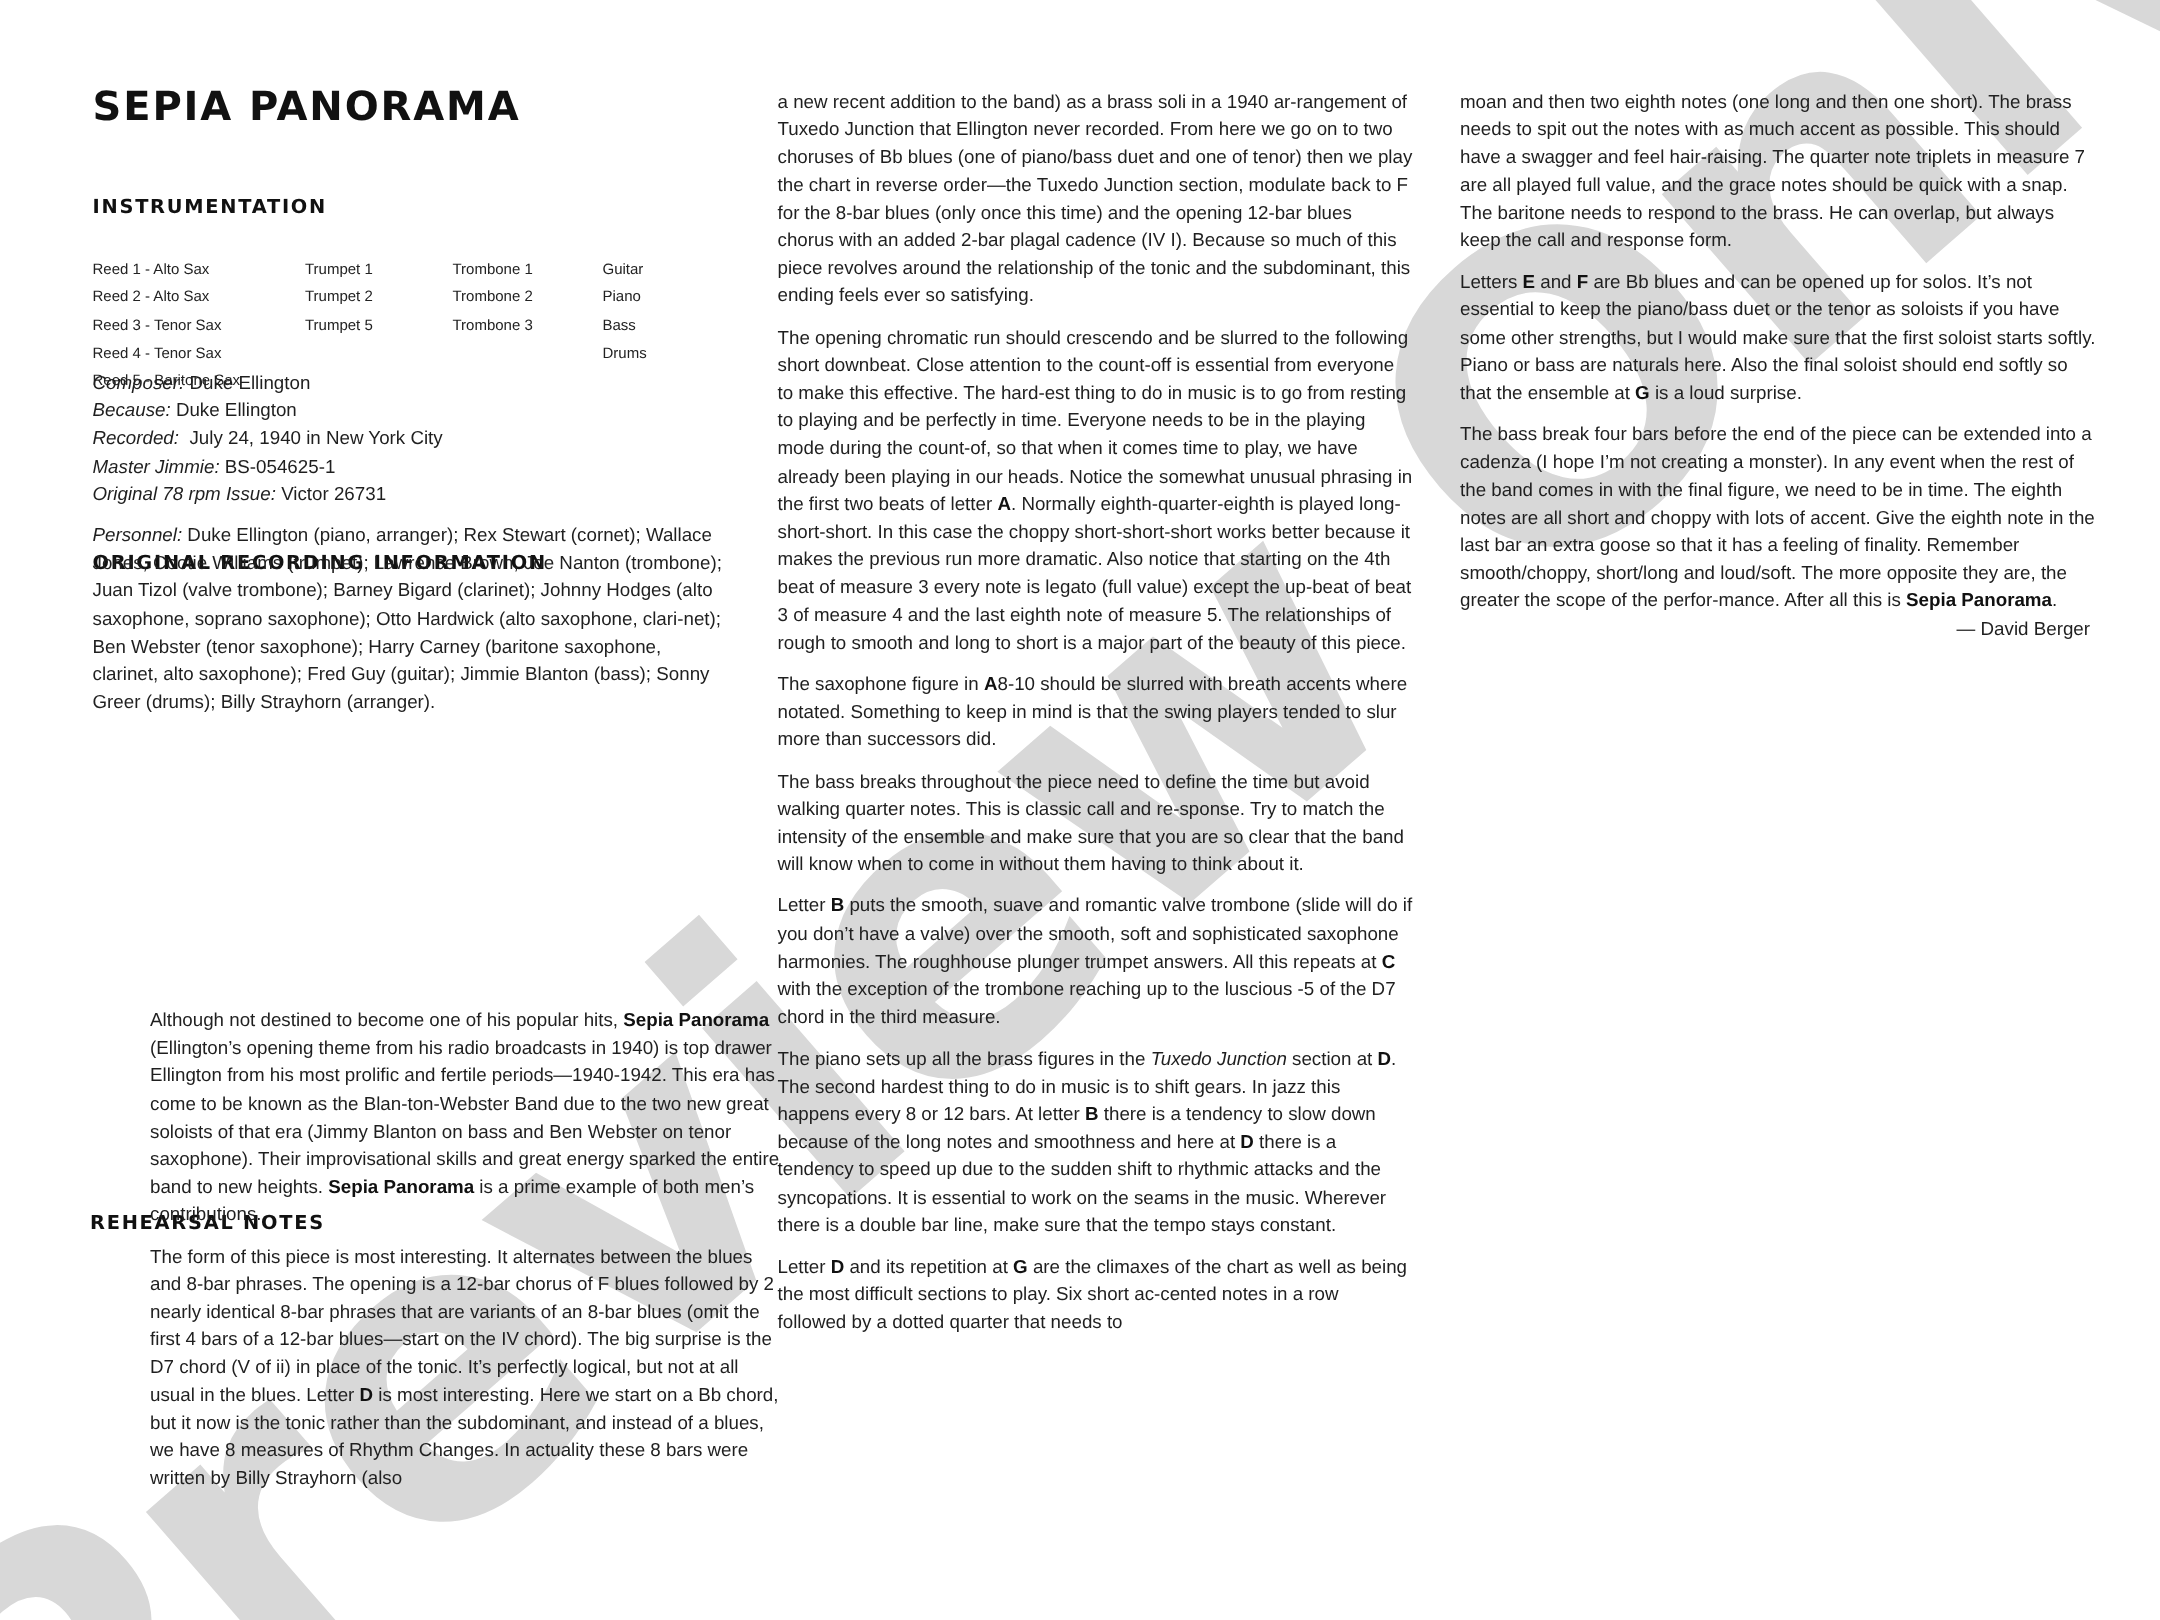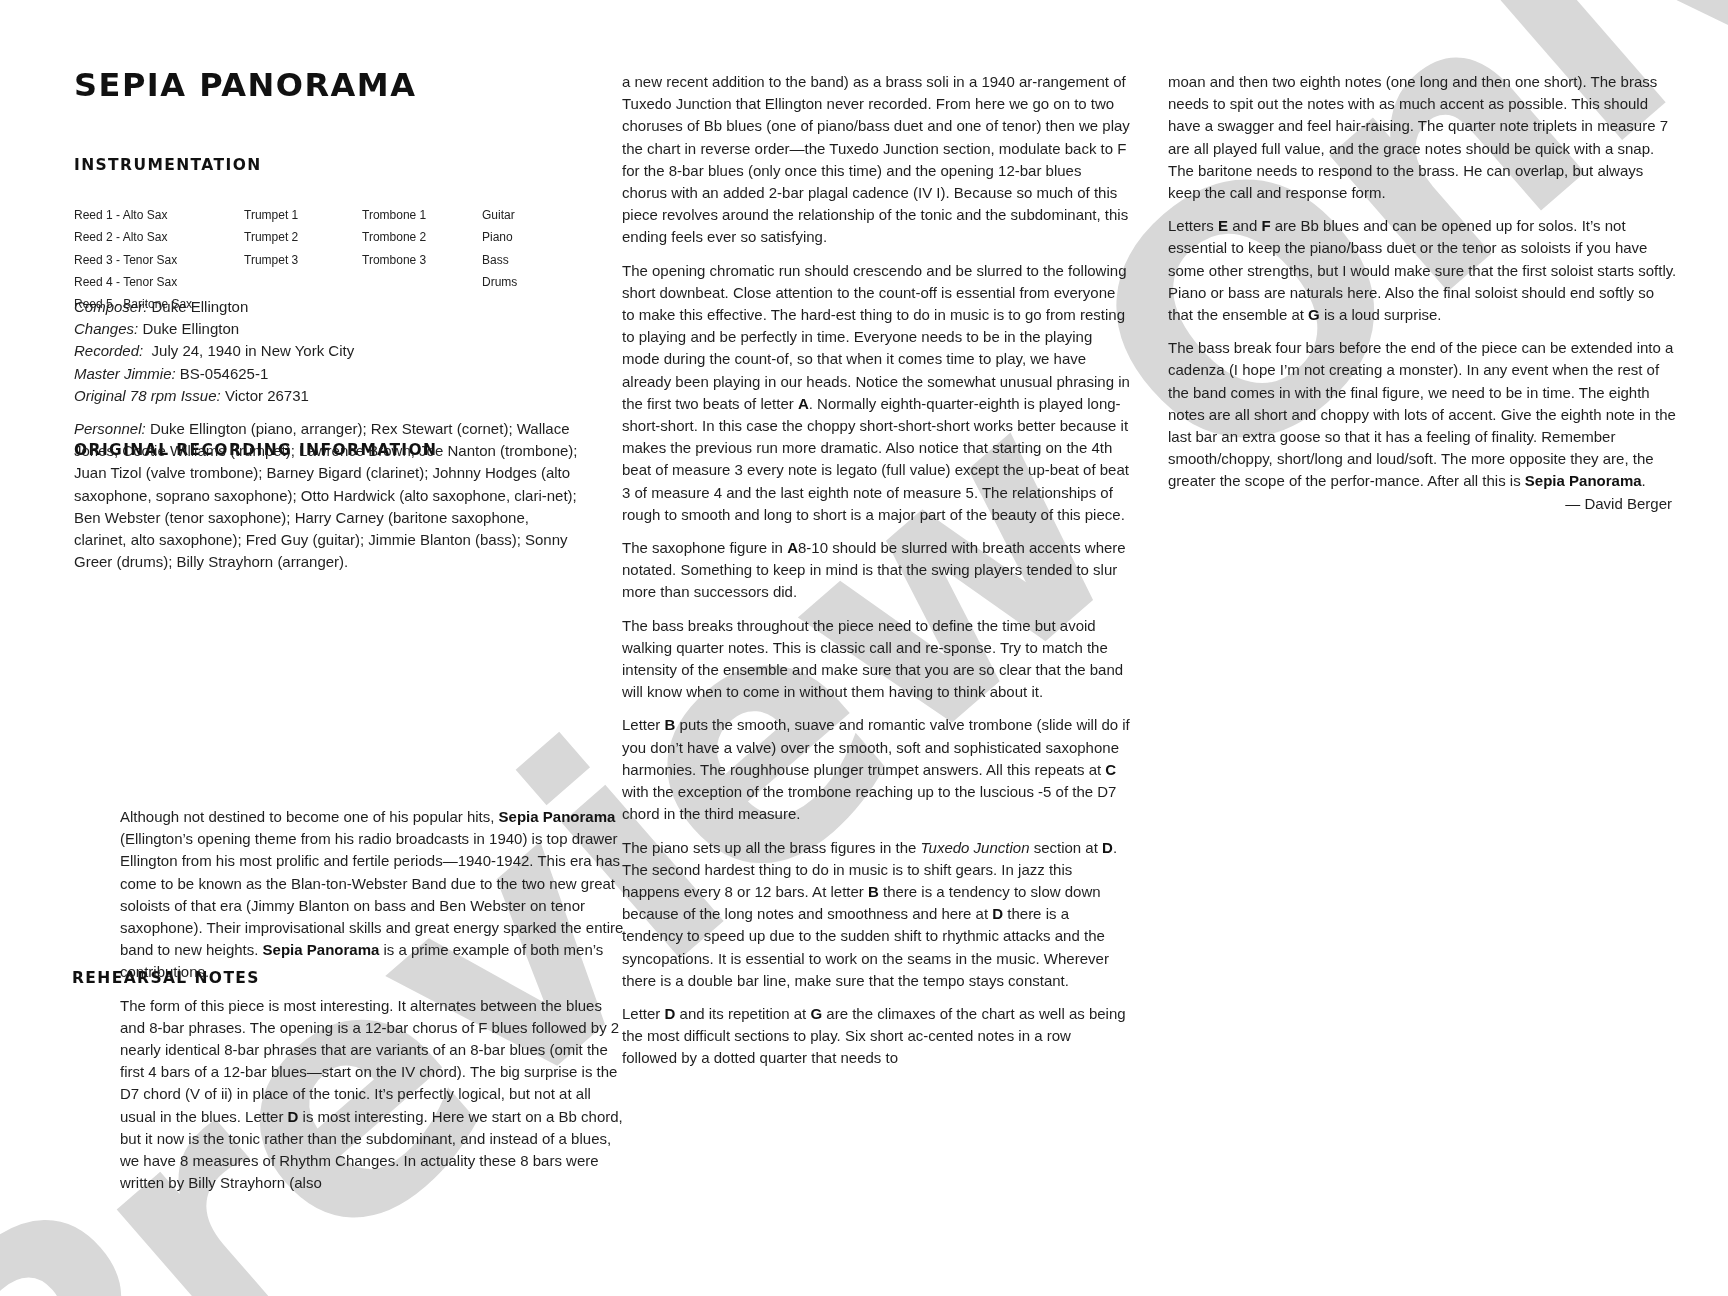--- a/index.html
+++ b/index.html
@@ -57,40 +57,40 @@
     <div class="instr-col">
       <div>Reed 1 - Alto Sax</div>
       <div>Reed 2 - Alto Sax</div>
       <div>Reed 3 - Tenor Sax</div>
       <div>Reed 4 - Tenor Sax</div>
       <div>Reed 5 - Baritone Sax</div>
     </div>
     <div class="instr-col">
       <div>Trumpet 1</div>
       <div>Trumpet 2</div>
-      <div>Trumpet 3</div>
+      <div>Trumpet 5</div>
     </div>
     <div class="instr-col">
       <div>Trombone 1</div>
       <div>Trombone 2</div>
       <div>Trombone 3</div>
     </div>
     <div class="instr-col">
       <div>Guitar</div>
       <div>Piano</div>
       <div>Bass</div>
       <div>Drums</div>
     </div>
   </div>
 
   <h2 class="sec-head rec-head txt">ORIGINAL RECORDING INFORMATION</h2>
   <div class="rec-block block txt col" style="position:absolute;">
     <p style="margin-bottom:11px;">
       <span><i>Composer:</i><span> Duke Ellington</span></span><br>
-      <span><i>Changes:</i><span> Duke Ellington</span></span><br>
+      <span><i>Because:</i><span> Duke Ellington</span></span><br>
       <span><i>Recorded:</i><span style="white-space:pre">  July 24, 1940 in New York City</span></span><br>
       <span><i>Master Jimmie:</i><span> BS-054625-1</span></span><br>
       <span><i>Original 78 rpm Issue:</i><span> Victor 26731</span></span>
     </p>
     <p>
       <i>Personnel:</i><span> Duke Ellington (piano, arranger); Rex Stewart (cornet); Wallace Jones, Cootie Williams (trumpet); Lawrence Brown, Joe Nanton (trombone); Juan Tizol (valve trombone); Barney Bigard (clarinet); Johnny Hodges (alto saxophone, soprano saxophone); Otto Hardwick (alto saxophone, clari-net); Ben Webster (tenor saxophone); Harry Carney (baritone saxophone, clarinet, alto saxophone); Fred Guy (guitar); Jimmie Blanton (bass); Sonny Greer (drums); Billy Strayhorn (arranger).</span>
     </p>
   </div>
 
   <h2 class="sec-head reh-head txt">REHEARSAL NOTES</h2>

